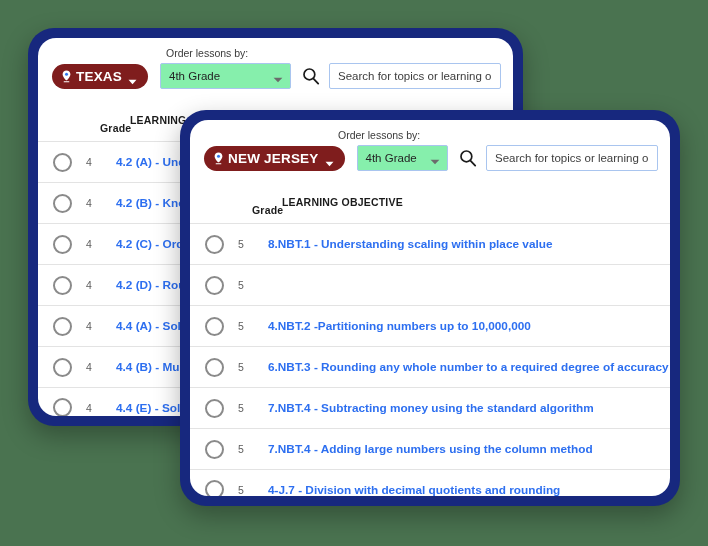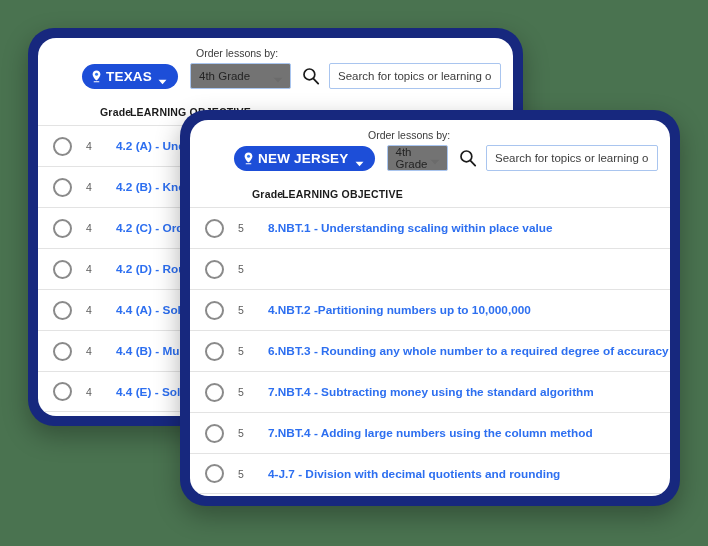--- a/index.html
+++ b/index.html
@@ -39,21 +39,20 @@
     width: 100%; height: 100%;
     overflow: hidden;
     position: relative;
   }
 
   
   .toolbar {
     position: relative;
     padding: 12px 14px 8px 19px;
     height: 66px;
-    margin-left: 30px;
   }
   .order-label {
     position: absolute;
     font-size: 10.5px;
     color: #3b3b3b;
     top: 9px;
   }
   .toolbar-row {
     display: flex;
     align-items: center;
@@ -61,21 +60,21 @@
     top: 25px;
     left: 14px;
     right: 12px;
   }
 
   
   .state-pill {
     display: inline-flex;
     align-items: center;
     gap: 4px;
-    background: #1d4ed8;
+    background: #7f1d1d;
     color: #ffffff;
     border: none;
     border-radius: 999px;
     height: 25px;
     padding: 0 11px 0 9px;
     font-size: 13.5px;
     font-weight: 700;
     letter-spacing: 0.2px;
     cursor: pointer;
     white-space: nowrap;
@@ -84,21 +83,21 @@
   .pin-icon { display: inline-block; width: 11px; height: 13px; flex: 0 0 auto; }
   .caret { display: inline-block; width: 9px; height: 6px; margin-left: 2px; flex: 0 0 auto; }
 
   
   .select-box {
     position: relative;
     margin-left: 12px;
     height: 26px;
     border: 1px solid #a9c5ef;
     border-radius: 2px;
-    background: #737373;
+    background: #86efac;
     display: flex;
     align-items: center;
     padding: 0 8px;
     font-size: 11.5px;
     color: #242424;
     cursor: pointer;
   }
   .select-box .sel-caret {
     position: absolute;
     right: 7px; top: 50%;
@@ -132,21 +131,21 @@
   .col-head {
     display: flex;
     align-items: center;
     padding: 2px 0 7px 0;
     font-size: 10.5px;
     font-weight: 700;
     color: #1b1b1b;
     letter-spacing: 0.2px;
   }
   .c-radio { width: 48px; flex: 0 0 48px; }
-  .c-grade { width: 44px; flex: 0 0 44px; }
+  .c-grade { width: 44px; flex: 0 0 44px; margin-top: 16px; }
   .c-obj   { flex: 1 1 auto; }
   .col-head .c-grade { padding-left: 0; }
 
   .row {
     display: flex;
     align-items: center;
     height: 41px;
     border-top: 1px solid #e3e3e3;
     cursor: pointer;
   }

